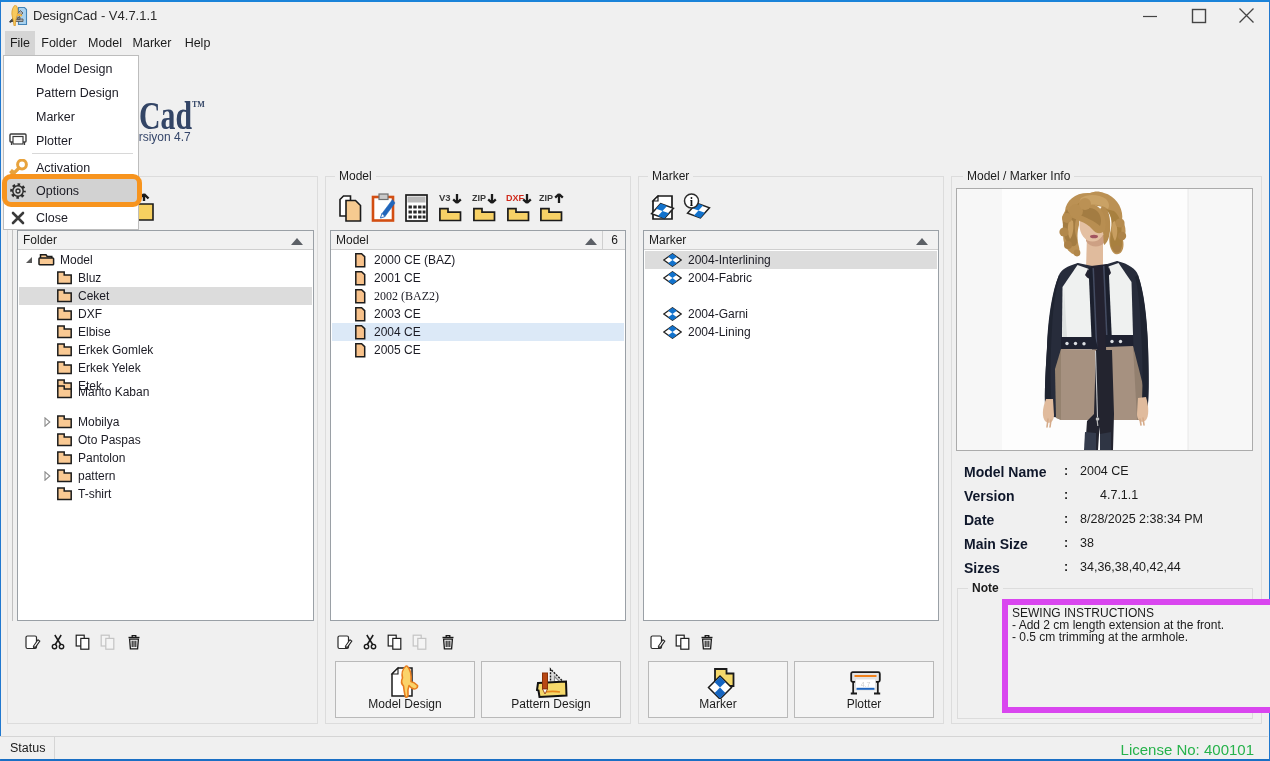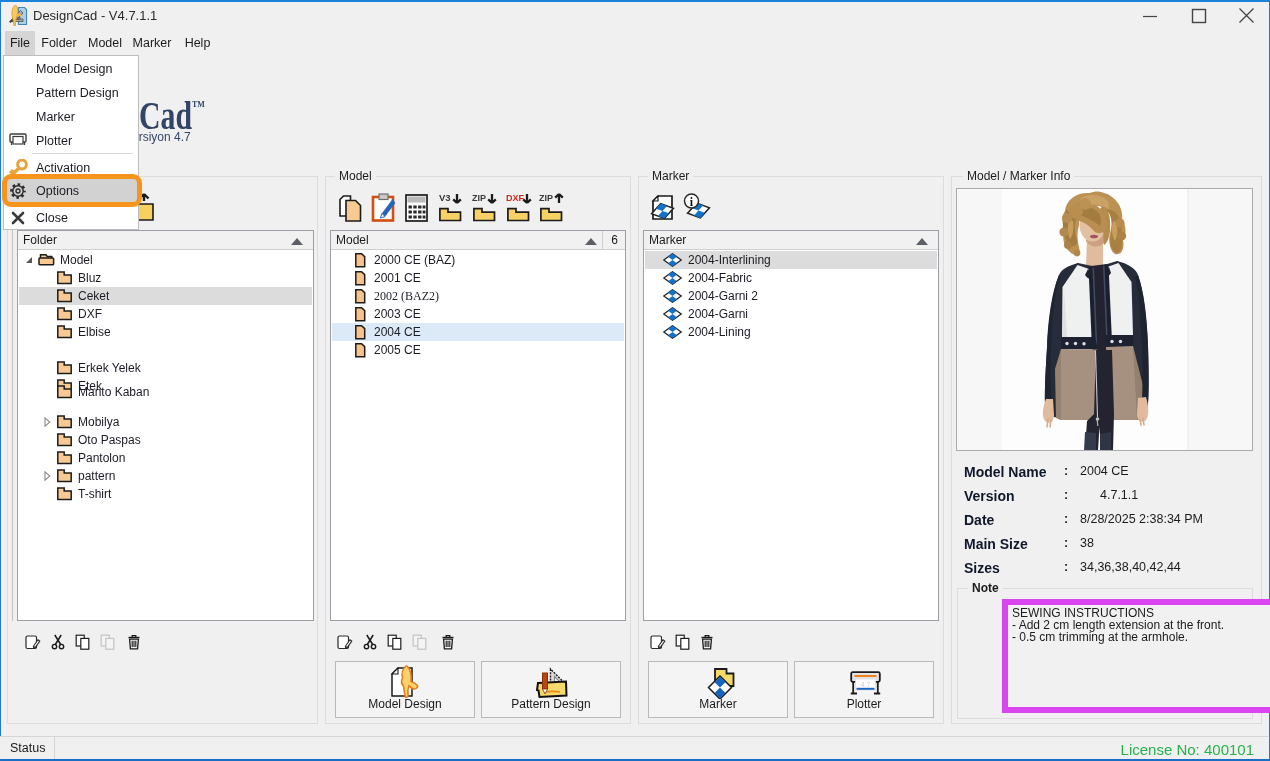--- a/index.html
+++ b/index.html
@@ -168,20 +168,26 @@
       <svg style="position:absolute;left:38px;top:2px" width="15" height="14">
         <use href="#g-folder"></use>
       </svg>
       <span style="position:absolute;left:59px;">DXF</span>
     </div>
   <div class="row" style="top:92px;">
       <svg style="position:absolute;left:38px;top:2px" width="15" height="14">
         <use href="#g-folder"></use>
       </svg>
       <span style="position:absolute;left:59px;">Elbise</span>
+    </div>
+  <div class="row" style="top:110px;">
+      <svg style="position:absolute;left:38px;top:2px" width="15" height="14">
+        <use href="#g-folder"></use>
+      </svg>
+      <span style="position:absolute;left:59px;">Erkek Gomlek</span>
     </div>
   <div class="row" style="top:128px;">
       <svg style="position:absolute;left:38px;top:2px" width="15" height="14">
         <use href="#g-folder"></use>
       </svg>
       <span style="position:absolute;left:59px;">Erkek Yelek</span>
     </div>
   <div class="row" style="top:146px;">
       <svg style="position:absolute;left:38px;top:2px" width="15" height="14">
         <use href="#g-folder"></use>
@@ -428,26 +434,20 @@
       <svg style="position:absolute;left:18px;top:2px" width="19" height="14">
         <use href="#g-diamond"></use>
       </svg>
       <span style="position:absolute;left:43px;">2004-Interlining</span>
     </div>
   <div class="row" style="top:38px;">
       <svg style="position:absolute;left:18px;top:2px" width="19" height="14">
         <use href="#g-diamond"></use>
       </svg>
       <span style="position:absolute;left:43px;">2004-Fabric</span>
-    </div>
-  <div class="row" style="top:56px;">
-      <svg style="position:absolute;left:18px;top:2px" width="19" height="14">
-        <use href="#g-diamond"></use>
-      </svg>
-      <span style="position:absolute;left:43px;">2004-Garni 2</span>
     </div>
   <div class="row" style="top:74px;">
       <svg style="position:absolute;left:18px;top:2px" width="19" height="14">
         <use href="#g-diamond"></use>
       </svg>
       <span style="position:absolute;left:43px;">2004-Garni</span>
     </div>
   <div class="row" style="top:92px;">
       <svg style="position:absolute;left:18px;top:2px" width="19" height="14">
         <use href="#g-diamond"></use>

